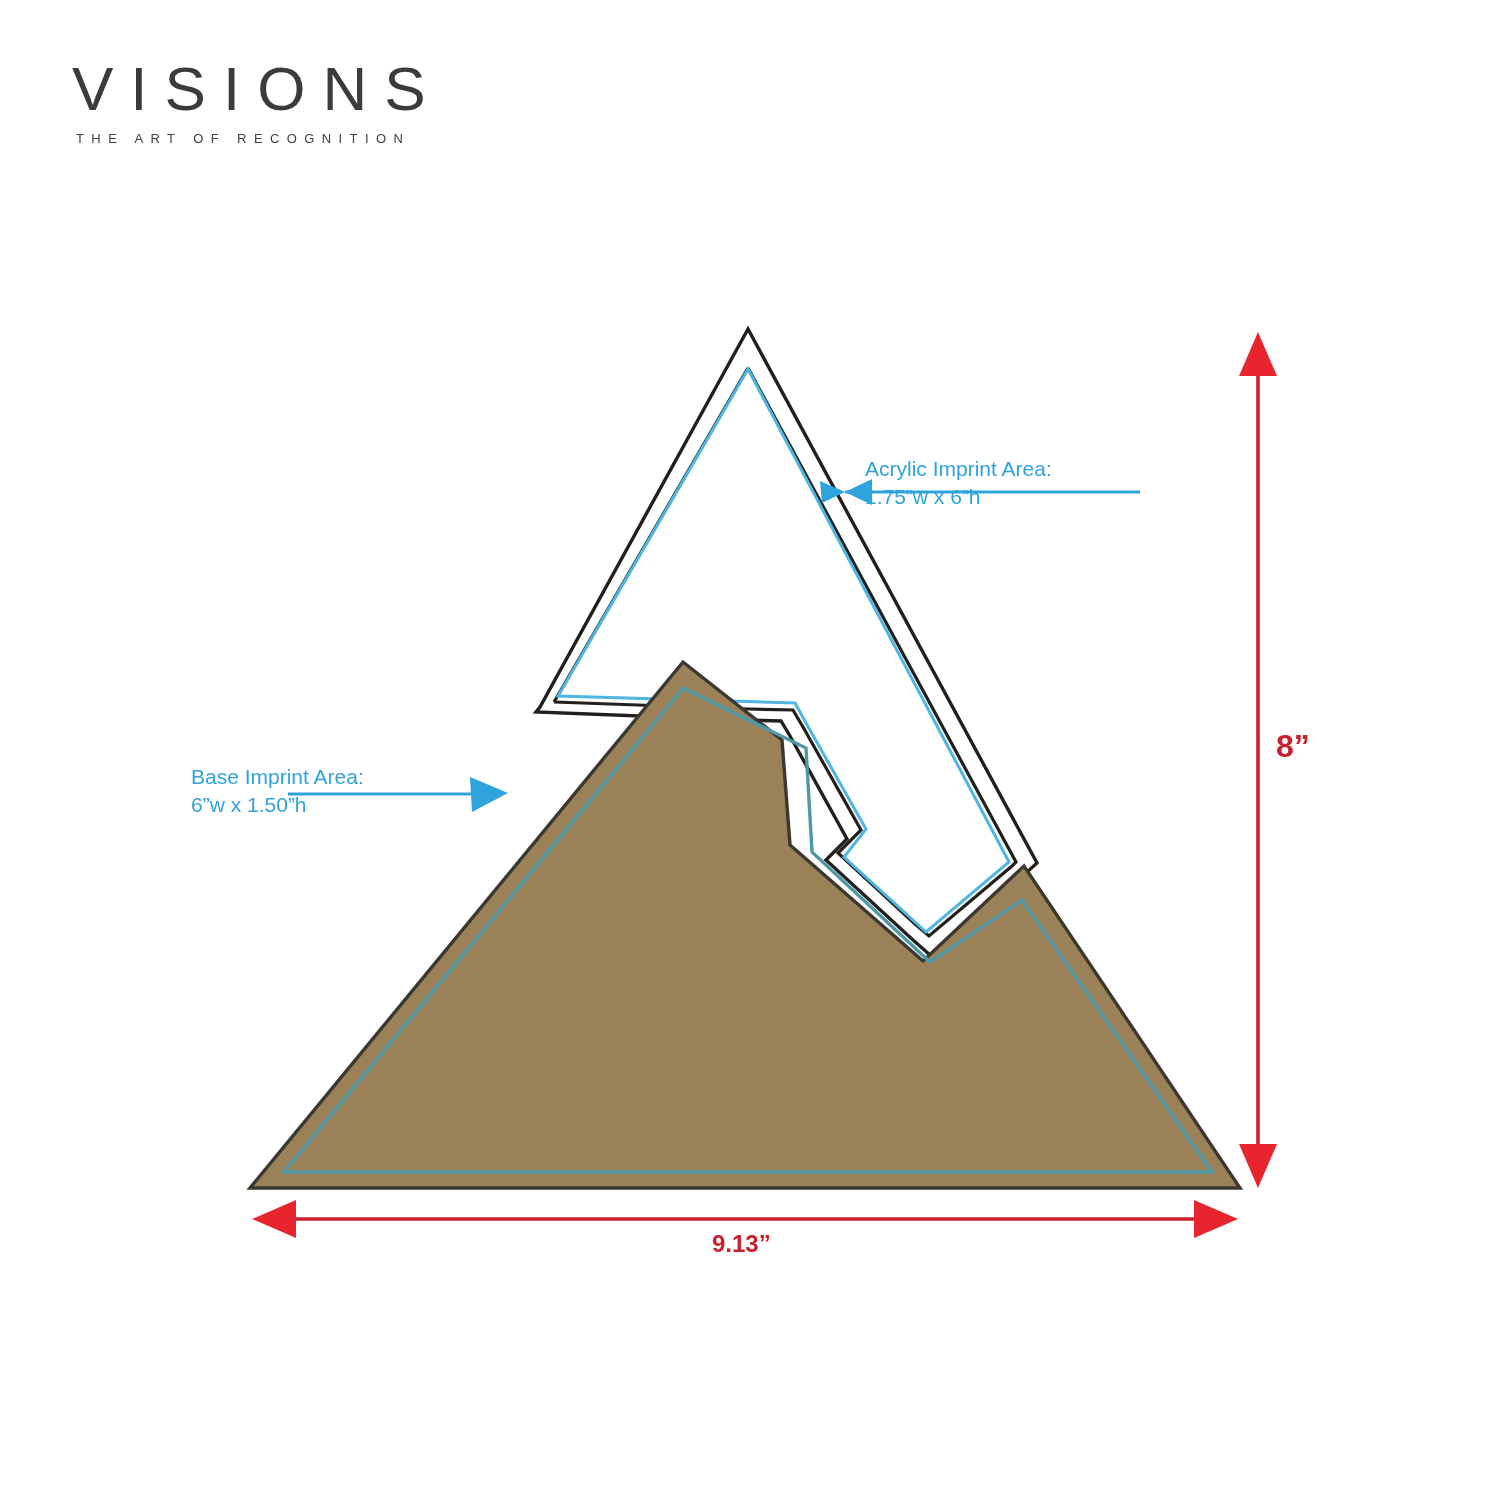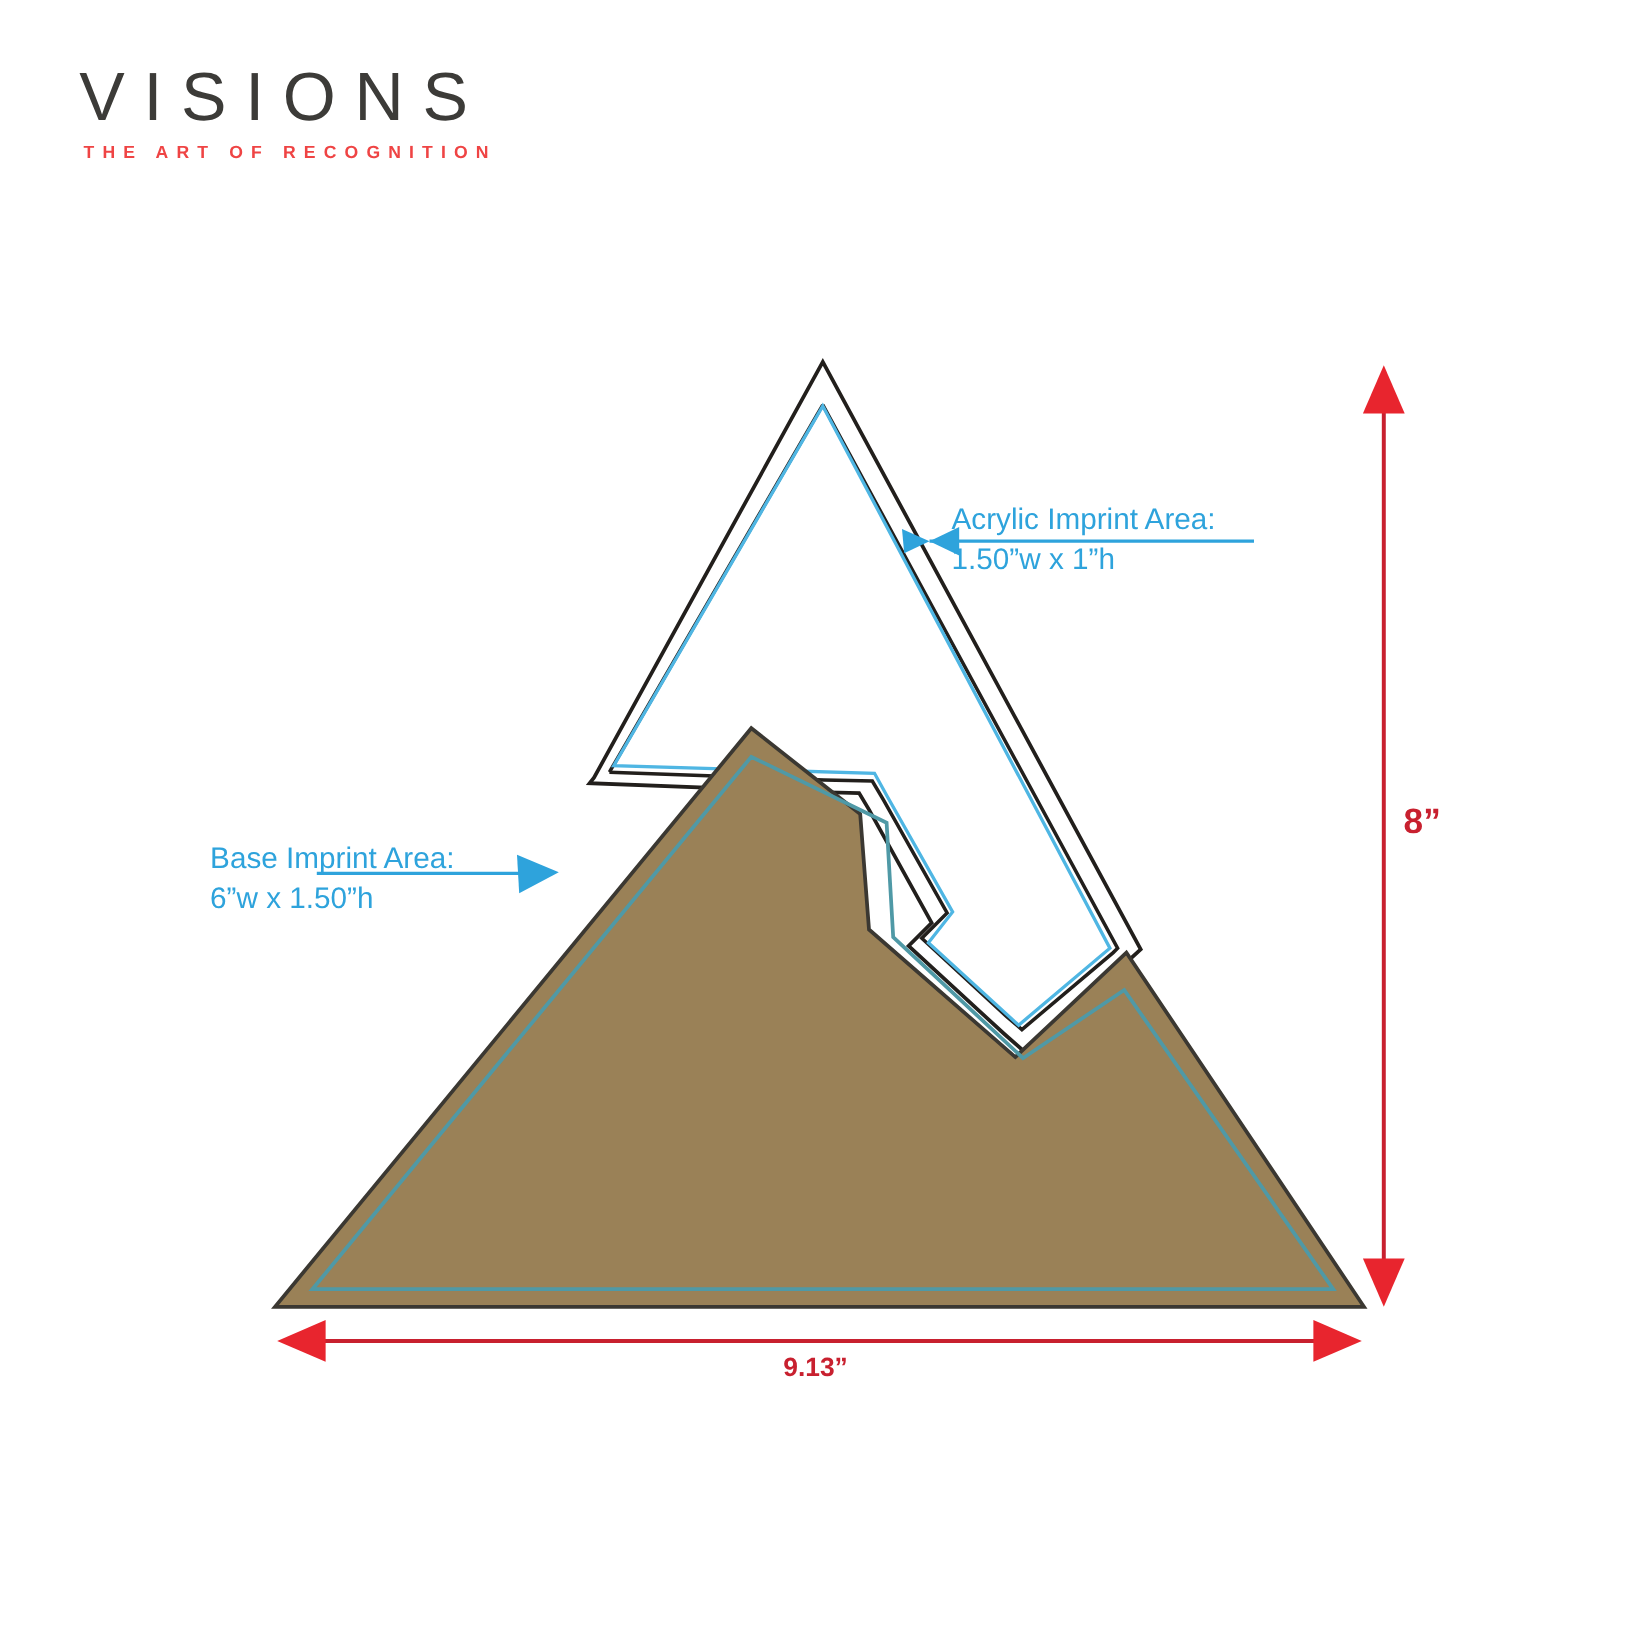--- a/index.html
+++ b/index.html
@@ -37,24 +37,24 @@
     font-weight: 400;
     letter-spacing: 17px;
     color: #3c3b38;
     line-height: 1.0;
     white-space: nowrap;
   }
   .brand-tagline {
     margin-top: 11px;
     margin-left: 4px;
     font-family: "Liberation Sans", sans-serif;
-    font-size: 16px;
-    font-weight: 700;
+    font-size: 13px;
+    font-weight: 400;
     letter-spacing: 7.4px;
-    color: #ef4444;
+    color: #404040;
     white-space: nowrap;
   }
   .item-line {
     position: absolute;
     left: 72px;
     top: 175px;
     font-family: "Liberation Sans", sans-serif;
     font-size: 37px;
     font-weight: 700;
     letter-spacing: -0.4px;
@@ -69,21 +69,21 @@
     top: 0;
     width: 1500px;
     height: 1500px;
   }
 
   
   .callout {
     position: absolute;
     font-family: "Liberation Sans", sans-serif;
     color: #2ea3dc;
-    font-size: 27px;
+    font-size: 21px;
     font-weight: 500;
     line-height: 1.33;
     white-space: nowrap;
   }
   .callout.acrylic {
     left: 865px;
     top: 455px;
     text-align: left;
   }
   .callout.base {
@@ -154,21 +154,21 @@
     <g>
       <line x1="268" y1="1219" x2="1222" y2="1219" stroke="#c8202f" stroke-width="3.6"></line>
       <polygon points="252,1219 296,1200 296,1238" fill="#e8252e"></polygon>
       <polygon points="1238,1219 1194,1200 1194,1238" fill="#e8252e"></polygon>
     </g>
 
   </svg>
 
   <div class="callout acrylic">
     <div>Acrylic Imprint Area:</div>
-    <div>1.50”w x 1”h</div>
+    <div>1.75”w x 6”h</div>
   </div>
 
   <div class="callout base">
     <div>Base Imprint Area:</div>
     <div>6”w x 1.50”h</div>
   </div>
 
   <div class="dim-label vertical">8”</div>
   <div class="dim-label horizontal">9.13”</div>
 

